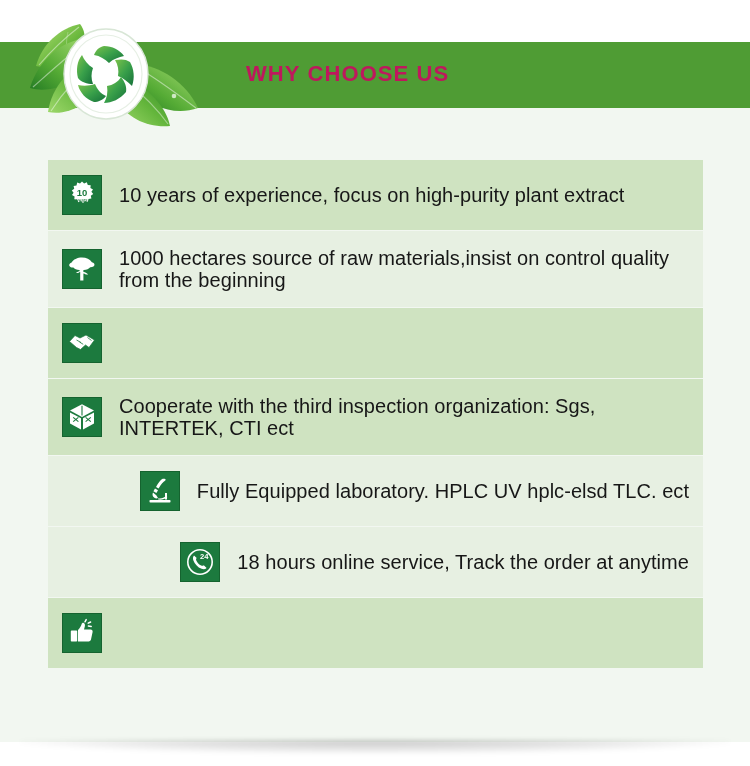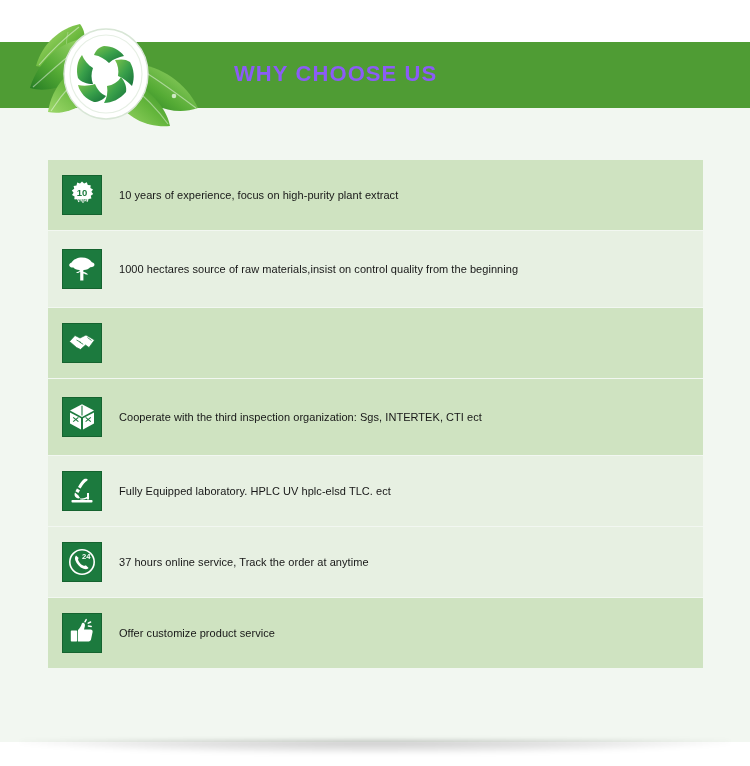--- a/index.html
+++ b/index.html
@@ -47,26 +47,26 @@
   .banner {
     position: absolute;
     left: 0;
     top: 42px;
     width: 750px;
     height: 66px;
     background: #4f9c34;
   }
   .banner-title {
     position: absolute;
-    left: 234px;
+    left: 246px;
     top: 61px;
     font-size: 22px;
     font-weight: bold;
     letter-spacing: 1.1px;
-    color: #8b5cf6;
+    color: #be185d;
     white-space: nowrap;
   }
   
   .logo-wrap {
     position: absolute;
     left: 8px;
     top: 16px;
     width: 220px;
     height: 112px;
   }
@@ -80,38 +80,38 @@
   }
   .row {
     position: relative;
     display: flex;
     align-items: center;
     box-sizing: border-box;
     padding: 0 14px;
     margin-bottom: 1px;
   }
   .row.dark  { background: #cfe3c1; }
-  .row.light { background: #e7f0e2; }
+  .row.light { background: #e7f0e2; justify-content: flex-end; }
   .row.h1 { height: 70px; }
   .row.h2 { height: 76px; }
 
   .icon-box {
     flex: 0 0 auto;
     width: 38px;
     height: 38px;
     background: #1c7a3e;
     border: 1px solid #15632f;
     display: flex;
     align-items: center;
     justify-content: center;
     margin-right: 17px;
   }
   .icon-box svg { display: block; }
   .row-text {
-    font-size: 11px;
+    font-size: 20px;
     line-height: 22px;
     color: #171717;
     letter-spacing: 0.05px;
   }
 </style>
 </head>
 <body>
 
 <div id="page">
 
@@ -264,36 +264,35 @@
     </div>
 
     <div class="row light h1">
       <div class="icon-box">
         <svg width="30" height="30" viewBox="0 0 30 30" xmlns="http://www.w3.org/2000/svg">
           <circle cx="15" cy="15" r="12.2" fill="none" stroke="#ffffff" stroke-width="1.6"></circle>
           <path d="M9.0 8.4 C8.0 9.6 7.6 11.4 8.4 13.4 C9.6 16.8 12.6 20.2 16.6 21.8 C18.6 22.6 20.4 22.2 21.6 21.0 L18.8 18.2 C18.0 18.9 17.2 19.0 16.2 18.6 C14.0 17.6 12.2 15.6 11.3 13.5 C10.9 12.5 11.0 11.7 11.7 11.0 Z" fill="#ffffff"></path>
           <text x="19.2" y="12.0" font-family="Liberation Sans, sans-serif" font-size="7.6" font-weight="bold" fill="#ffffff" text-anchor="middle">24</text>
         </svg>
       </div>
-      <div class="row-text">37 hours online service, Track the order at anytime</div>
+      <div class="row-text">18 hours online service, Track the order at anytime</div>
     </div>
 
     <div class="row dark h1">
       <div class="icon-box">
         <svg width="30" height="30" viewBox="0 0 30 30" xmlns="http://www.w3.org/2000/svg">
           <g fill="#ffffff">
             <path d="M11.0 12.0 C12.6 10.4 14.0 8.4 14.6 6.2 C14.9 5.0 15.9 4.4 16.8 4.9 C17.8 5.4 18.2 6.8 17.8 8.4 L17.0 11.6 L23.6 11.6 C25.0 11.6 25.9 12.7 25.6 14.0 L24.0 21.6 C23.8 22.7 22.8 23.5 21.7 23.5 L11.0 23.5 Z"></path>
             <rect x="3.8" y="12.6" width="6.4" height="10.9" rx="0.8"></rect>
           </g>
           <g stroke="#ffffff" stroke-width="1.5" stroke-linecap="round">
             <path d="M18.0 3.8 L19.2 1.6"></path>
             <path d="M21.2 5.2 L23.6 4.0"></path>
             <path d="M21.4 8.0 L24.2 8.4"></path>
           </g>
         </svg>
       </div>
-      <div class="row-text">Offer customize product service</div>
     </div>
 
   </div>
 
   <div class="panel-shadow"></div>
 </div>
 
 </body></html>

